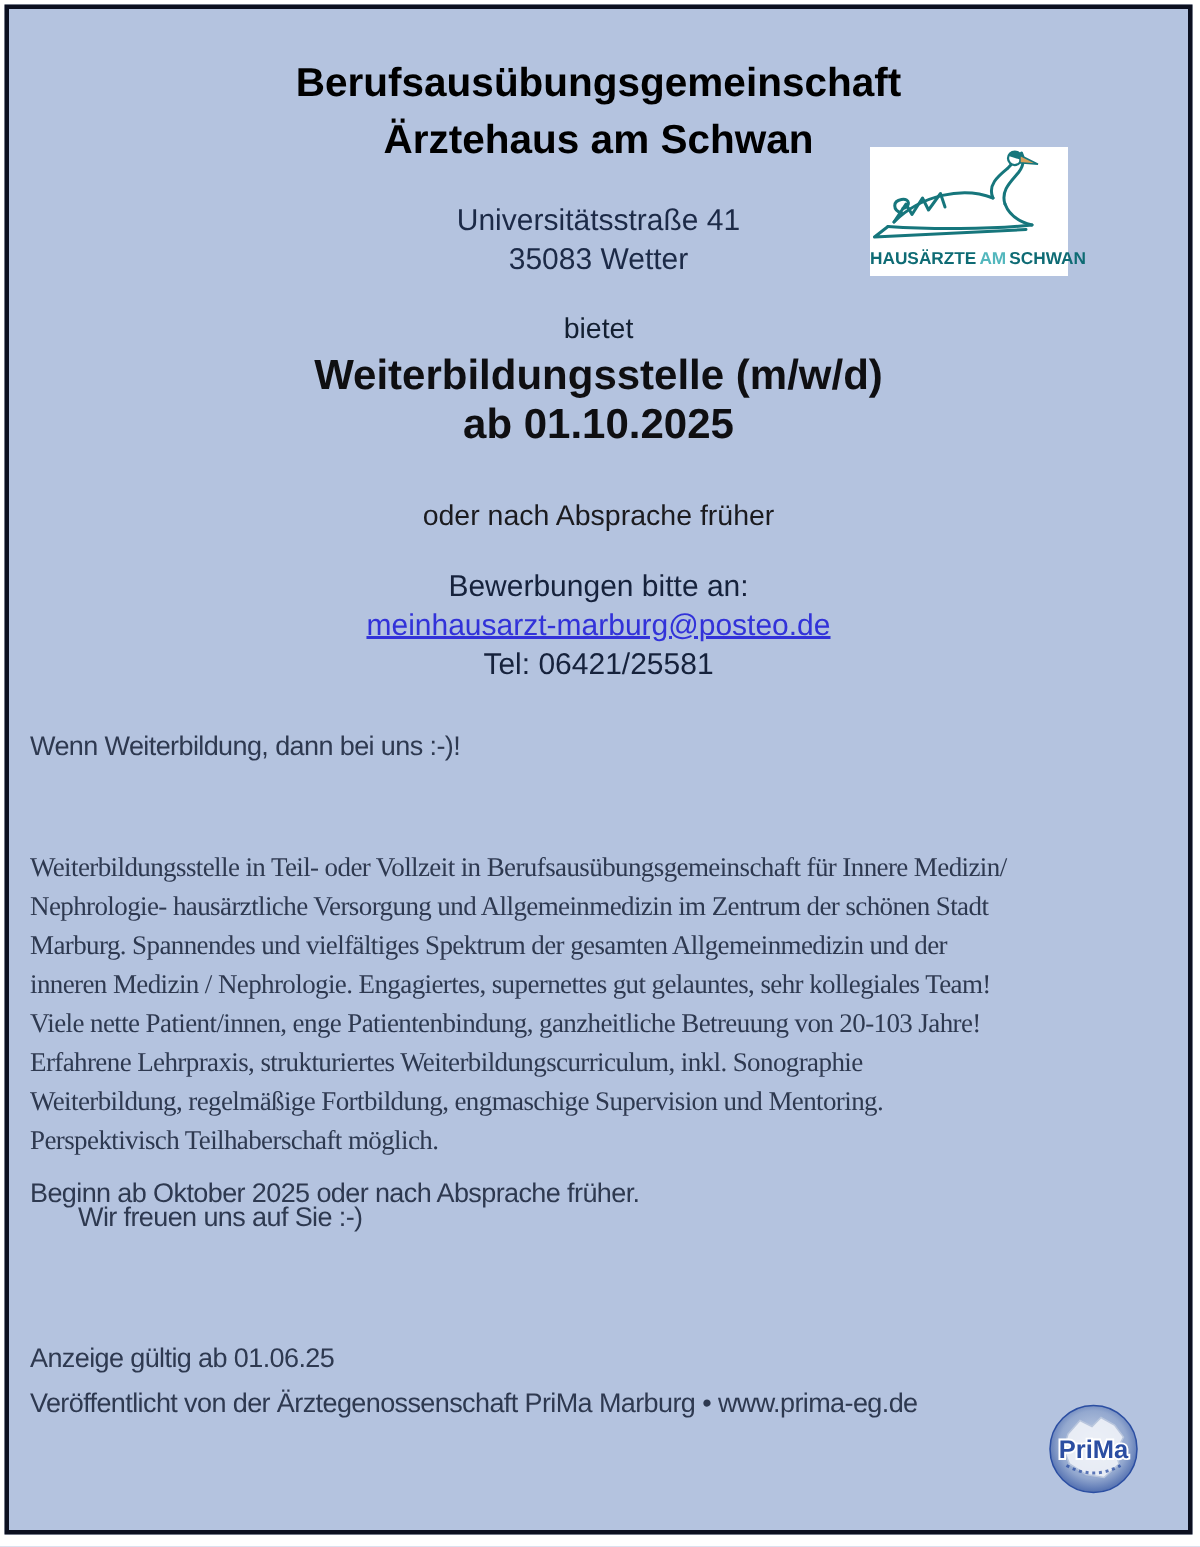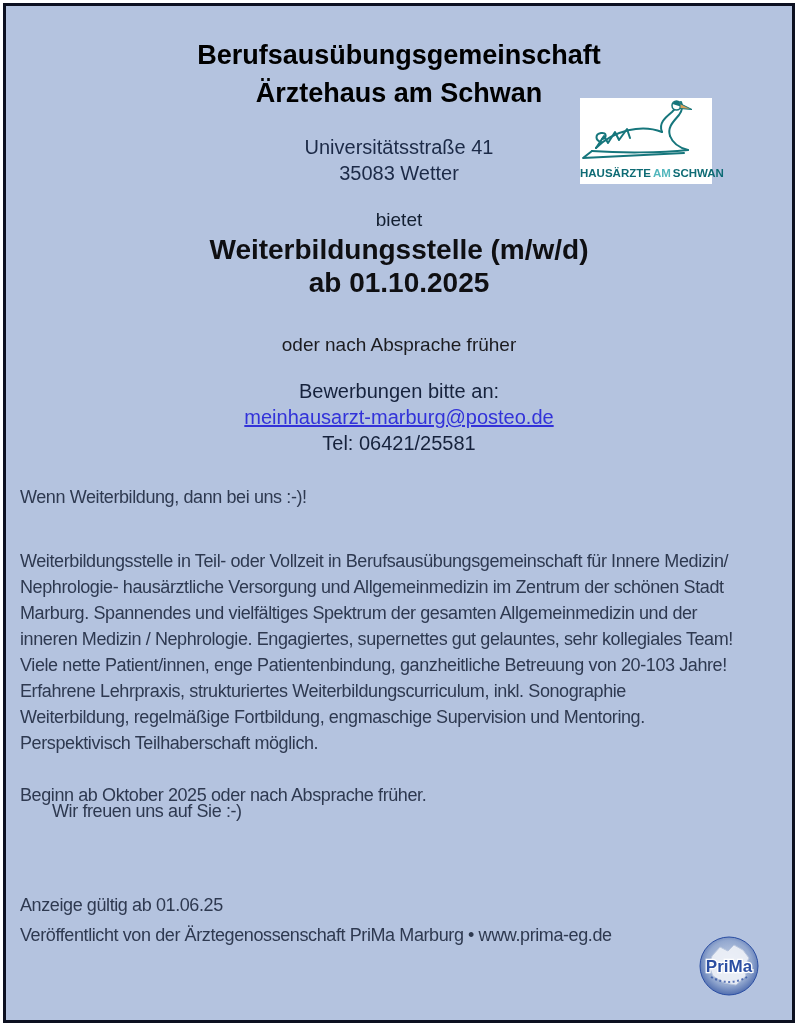--- a/index.html
+++ b/index.html
@@ -21,21 +21,21 @@
   .subnote{top:328px;font-size:19px;color:#1b1b1f;}
 
   .apply{top:372px;font-size:20px;line-height:26px;color:#16223c;}
   .apply a{color:#3232d9;text-decoration:underline;}
 
   .bodytext{
     position:absolute;left:14px;right:26px;
     font-size:18px;line-height:26px;letter-spacing:-0.4px;color:#2e3950;
   }
   .intro{top:478px;}
-  .descr{top:542px;}
+  .descr{top:559px;font-family:Liberation Serif, serif;}
   .startnote{top:776px;}
   .closing{top:792px;margin-left:32px;}
   .validity{top:886px;}
   .publisher{top:916px;}
 
   .schwan-logo{
     position:absolute;left:574px;top:92px;width:132px;height:86px;
     background:#ffffff;
   }
   .schwan-logo svg{display:block;}

